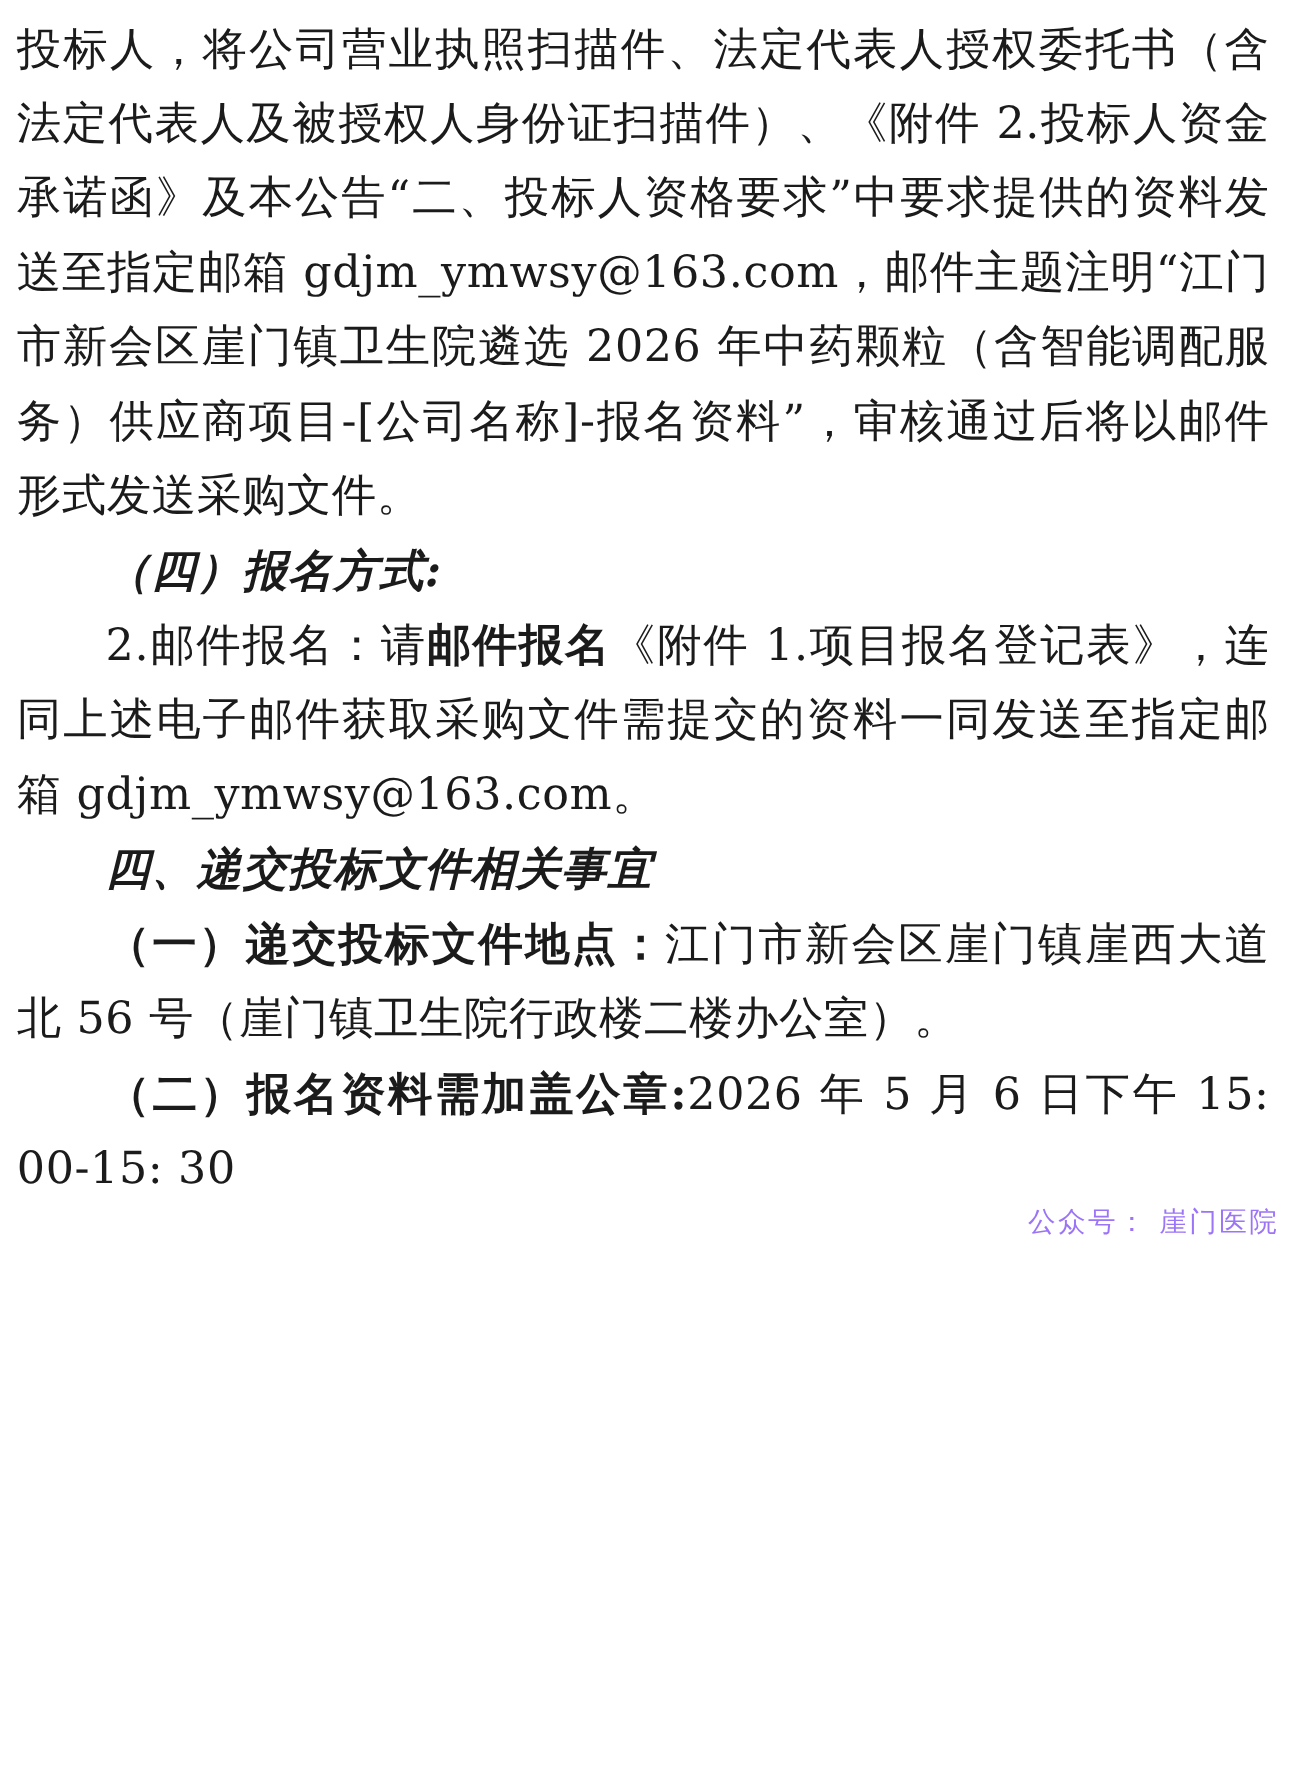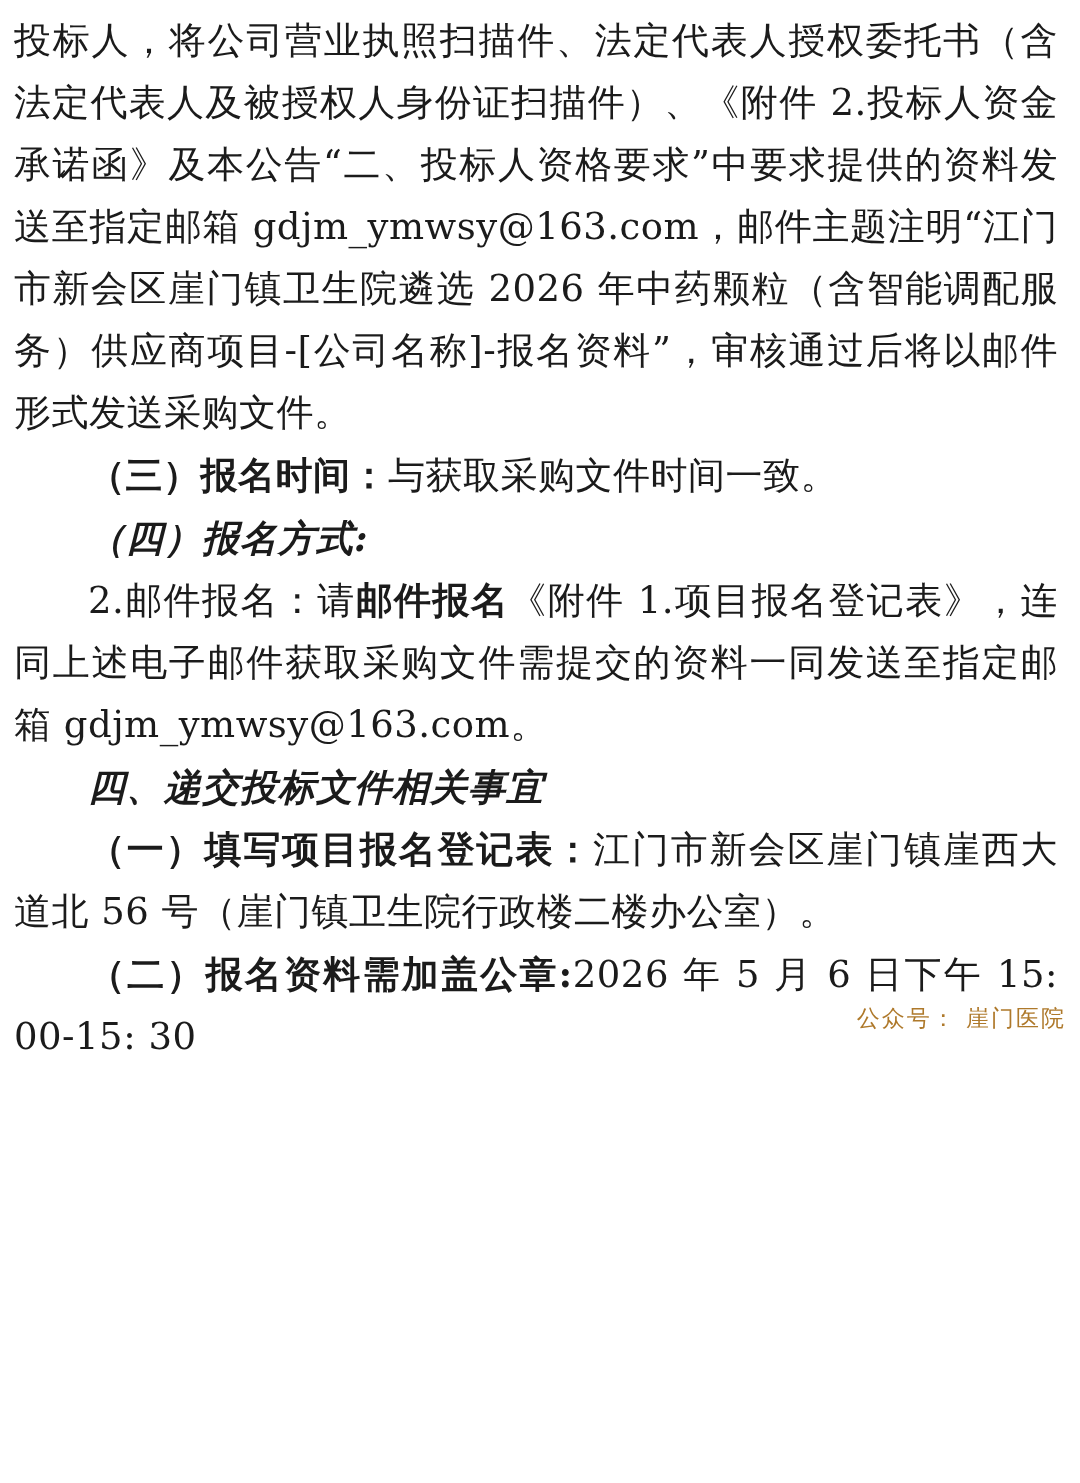--- a/index.html
+++ b/index.html
@@ -46,40 +46,39 @@
     letter-spacing: 1px;
     margin: 0;
     font-style: italic;
   }
   .watermark {
     position: absolute;
     right: 14px;
     bottom: 26px;
     font-family: "DejaVu Sans", "Liberation Sans", sans-serif;
     font-size: 23px;
-    color: #a16207;
+    color: #8b5cf6;
     letter-spacing: 2px;
     white-space: nowrap;
     opacity: 0.85;
   }
 </style>
 </head>
 <body>
 
 <div class="page">
 
   <p class="para">投标人，将公司营业执照扫描件、法定代表人授权委托书（含法定代表人及被授权人身份证扫描件）、《附件 2.投标人资金承诺函》及本公告“二、投标人资格要求”中要求提供的资料发送至指定邮箱 gdjm_ymwsy@163.com，邮件主题注明“江门市新会区崖门镇卫生院遴选 2026 年中药颗粒（含智能调配服务）供应商项目-[公司名称]-报名资料”，审核通过后将以邮件形式发送采购文件。</p>
 
-  <p class="para indent"><span class="bold">（三）报名时间：</span><span>与获取采购文件时间一致。</span></p>
 
   <p class="heading">（四）报名方式:</p>
 
 
   <p class="para indent"><span>2.邮件报名：请</span><span class="bold">邮件报名</span><span>《附件 1.项目报名登记表》，连同上述电子邮件获取采购文件需提交的资料一同发送至指定邮箱 gdjm_ymwsy@163.com。</span></p>
 
   <p class="heading">四、递交投标文件相关事宜</p>
 
-  <p class="para indent"><span class="bold">（一）填写项目报名登记表：</span><span>江门市新会区崖门镇崖西大道北 56 号（崖门镇卫生院行政楼二楼办公室）。</span></p>
+  <p class="para indent"><span class="bold">（一）递交投标文件地点：</span><span>江门市新会区崖门镇崖西大道北 56 号（崖门镇卫生院行政楼二楼办公室）。</span></p>
 
   <p class="para indent"><span class="bold">（二）报名资料需加盖公章:</span><span>2026 年 5 月 6 日下午 15: 00-15: 30</span></p>
 
   <div class="watermark">公众号： 崖门医院</div>
 </div>
 
 </body></html>

